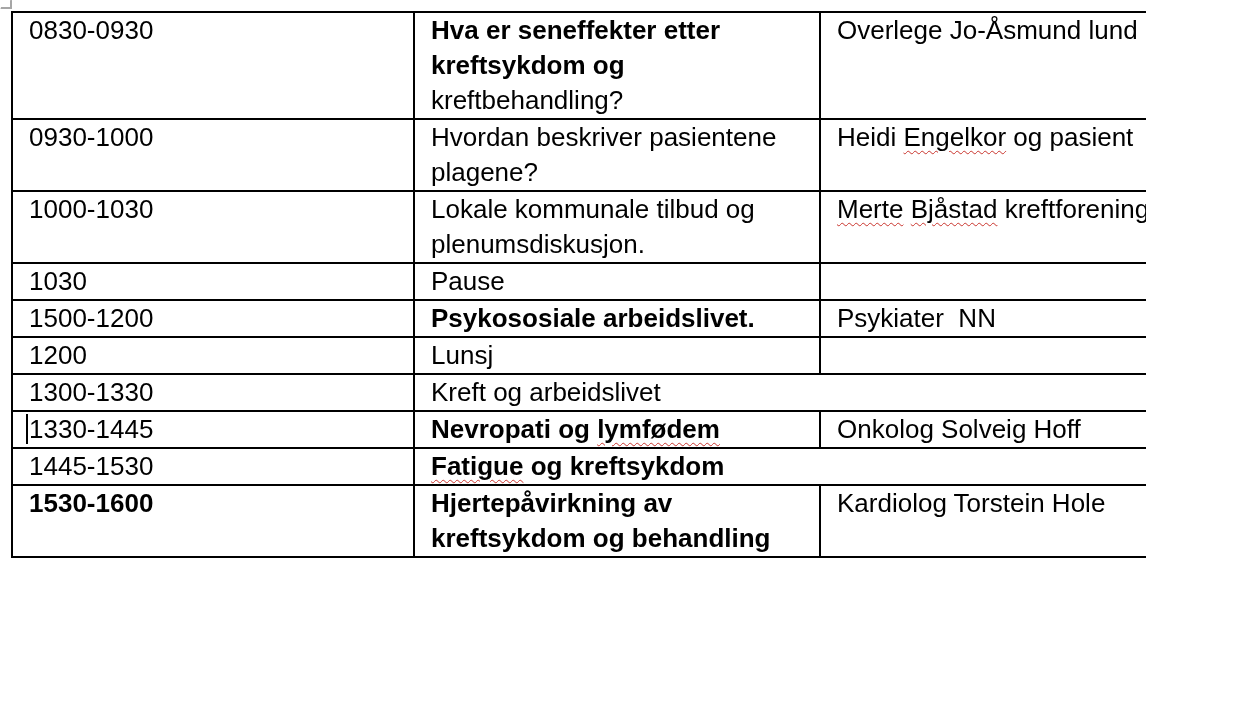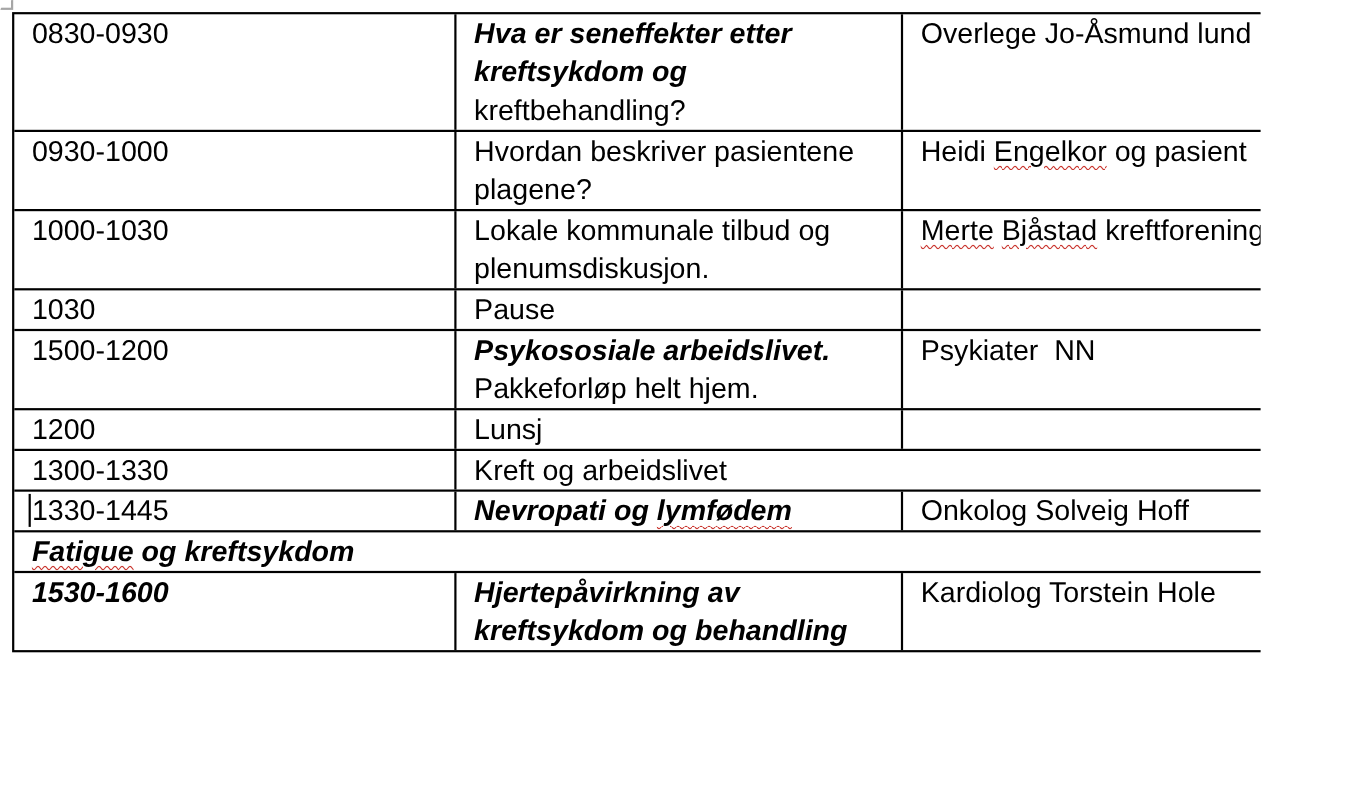--- a/index.html
+++ b/index.html
@@ -41,21 +41,21 @@
     position: relative;
     min-height: 35px;
   }
   .cell:last-child { border-right: none; }
   .line {
     white-space: pre;
     font-size: 26px;
     line-height: 35px;
     color: var(--text, #000);
   }
-  .b { font-weight: bold; font-style: italic; }
+  .b { font-weight: bold; }
   .sp {
     text-decoration-line: underline;
     text-decoration-style: wavy;
     text-decoration-color: var(--squiggle, #c9352e);
     text-decoration-thickness: 1px;
     text-underline-offset: 4px;
     margin-top: 32px;
   }
   .caret {
     position: absolute;
@@ -143,21 +143,20 @@
         </div>
     <div class="cell speaker"></div>
   </div>
 
   <div class="row">
     <div class="cell time">
           <div class="line"><span class="">1500-1200</span></div>
         </div>
     <div class="cell topic">
           <div class="line"><span class="b ">Psykososiale arbeidslivet.</span></div>
-          <div class="line"><span class="">Pakkeforløp helt hjem.</span></div>
         </div>
     <div class="cell speaker">
           <div class="line"><span class="">Psykiater  NN</span></div>
         </div>
   </div>
 
   <div class="row">
     <div class="cell time">
           <div class="line"><span class="">1200</span></div>
         </div>
@@ -183,20 +182,23 @@
         </div>
     <div class="cell topic">
           <div class="line"><span class="b ">Nevropati og </span><span class="b sp">lymfødem</span></div>
         </div>
     <div class="cell speaker">
           <div class="line"><span class="">Onkolog Solveig Hoff</span></div>
         </div>
   </div>
 
   <div class="row">
+    <div class="cell time">
+          <div class="line"><span class="">1445-1530</span></div>
+        </div>
     <div class="cell topic">
           <div class="line"><span class="b sp">Fatigue</span><span class="b "> og kreftsykdom</span></div>
         </div>
   </div>
 
   <div class="row">
     <div class="cell time">
           <div class="line"><span class="b ">1530-1600</span></div>
         </div>
     <div class="cell topic">

